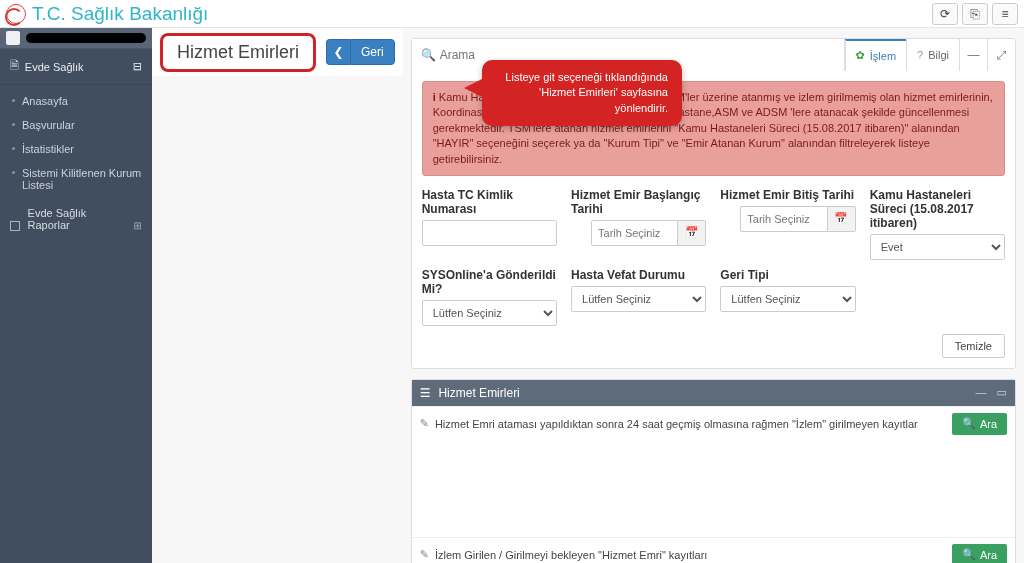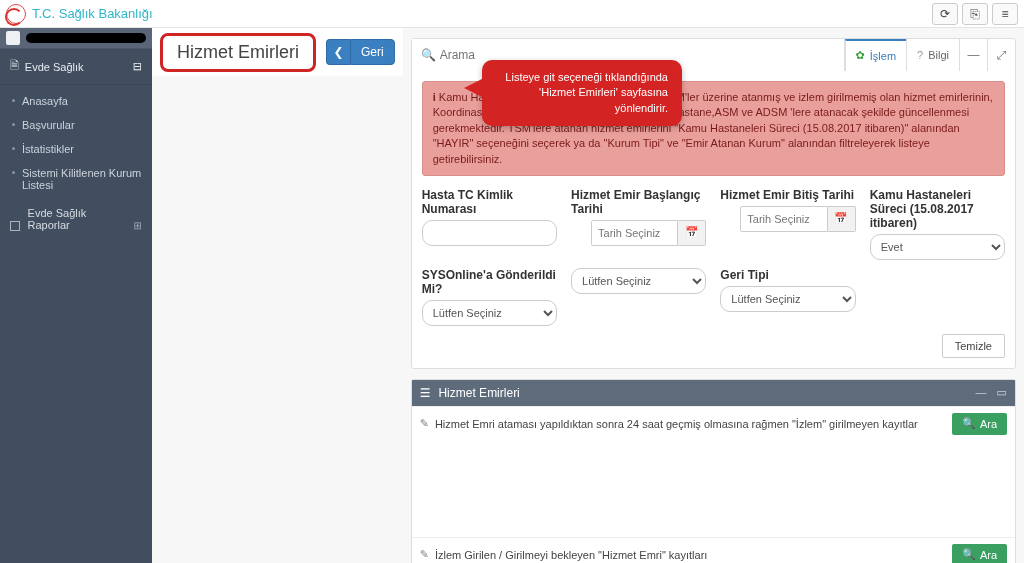--- a/index.html
+++ b/index.html
@@ -25,21 +25,21 @@
       justify-content: space-between;
       padding: 0 6px;
       border-bottom: 1px solid #e5e5e5;
       background: #fff;
     }
     .brand {
       display: flex;
       align-items: center;
       gap: 6px;
       color: #2fb6c8;
-      font-size: 13px;
+      font-size: 19px;
       font-weight: 500;
     }
     .brand-logo {
       width: 20px; height: 20px;
       border-radius: 50%;
       border: 1px solid #d44; 
       position: relative;
     }
     .brand-logo::after {
       content: "";
@@ -308,21 +308,21 @@
       display: block;
       font-size: 12px;
       color: #333;
       margin-bottom: 4px;
       font-weight: 600;
     }
     .field input, .field select {
       width: 100%;
       height: 26px;
       border: 1px solid #ccc;
-      border-radius: 10px;
+      border-radius: 2px;
       padding: 0 6px;
       font-size: 11px;
       background: #fff;
       color: #555;
     }
     .date-wrap {
       display: flex;
       margin-left: 20px;
     }
     .date-wrap input { flex: 1; border-radius: 2px 0 0 2px; }
@@ -548,20 +548,21 @@
             </div>
 
             <div class="field">
               <label>SYSOnline'a Gönderildi Mi?</label>
               <select>
                 <option>Lütfen Seçiniz</option>
               </select>
             </div>
 
             <div class="field">
+              <label>Hasta Vefat Durumu</label>
               <select>
                 <option>Lütfen Seçiniz</option>
               </select>
             </div>
 
             <div class="field">
               <label>Geri Tipi</label>
               <select>
                 <option>Lütfen Seçiniz</option>
               </select>

